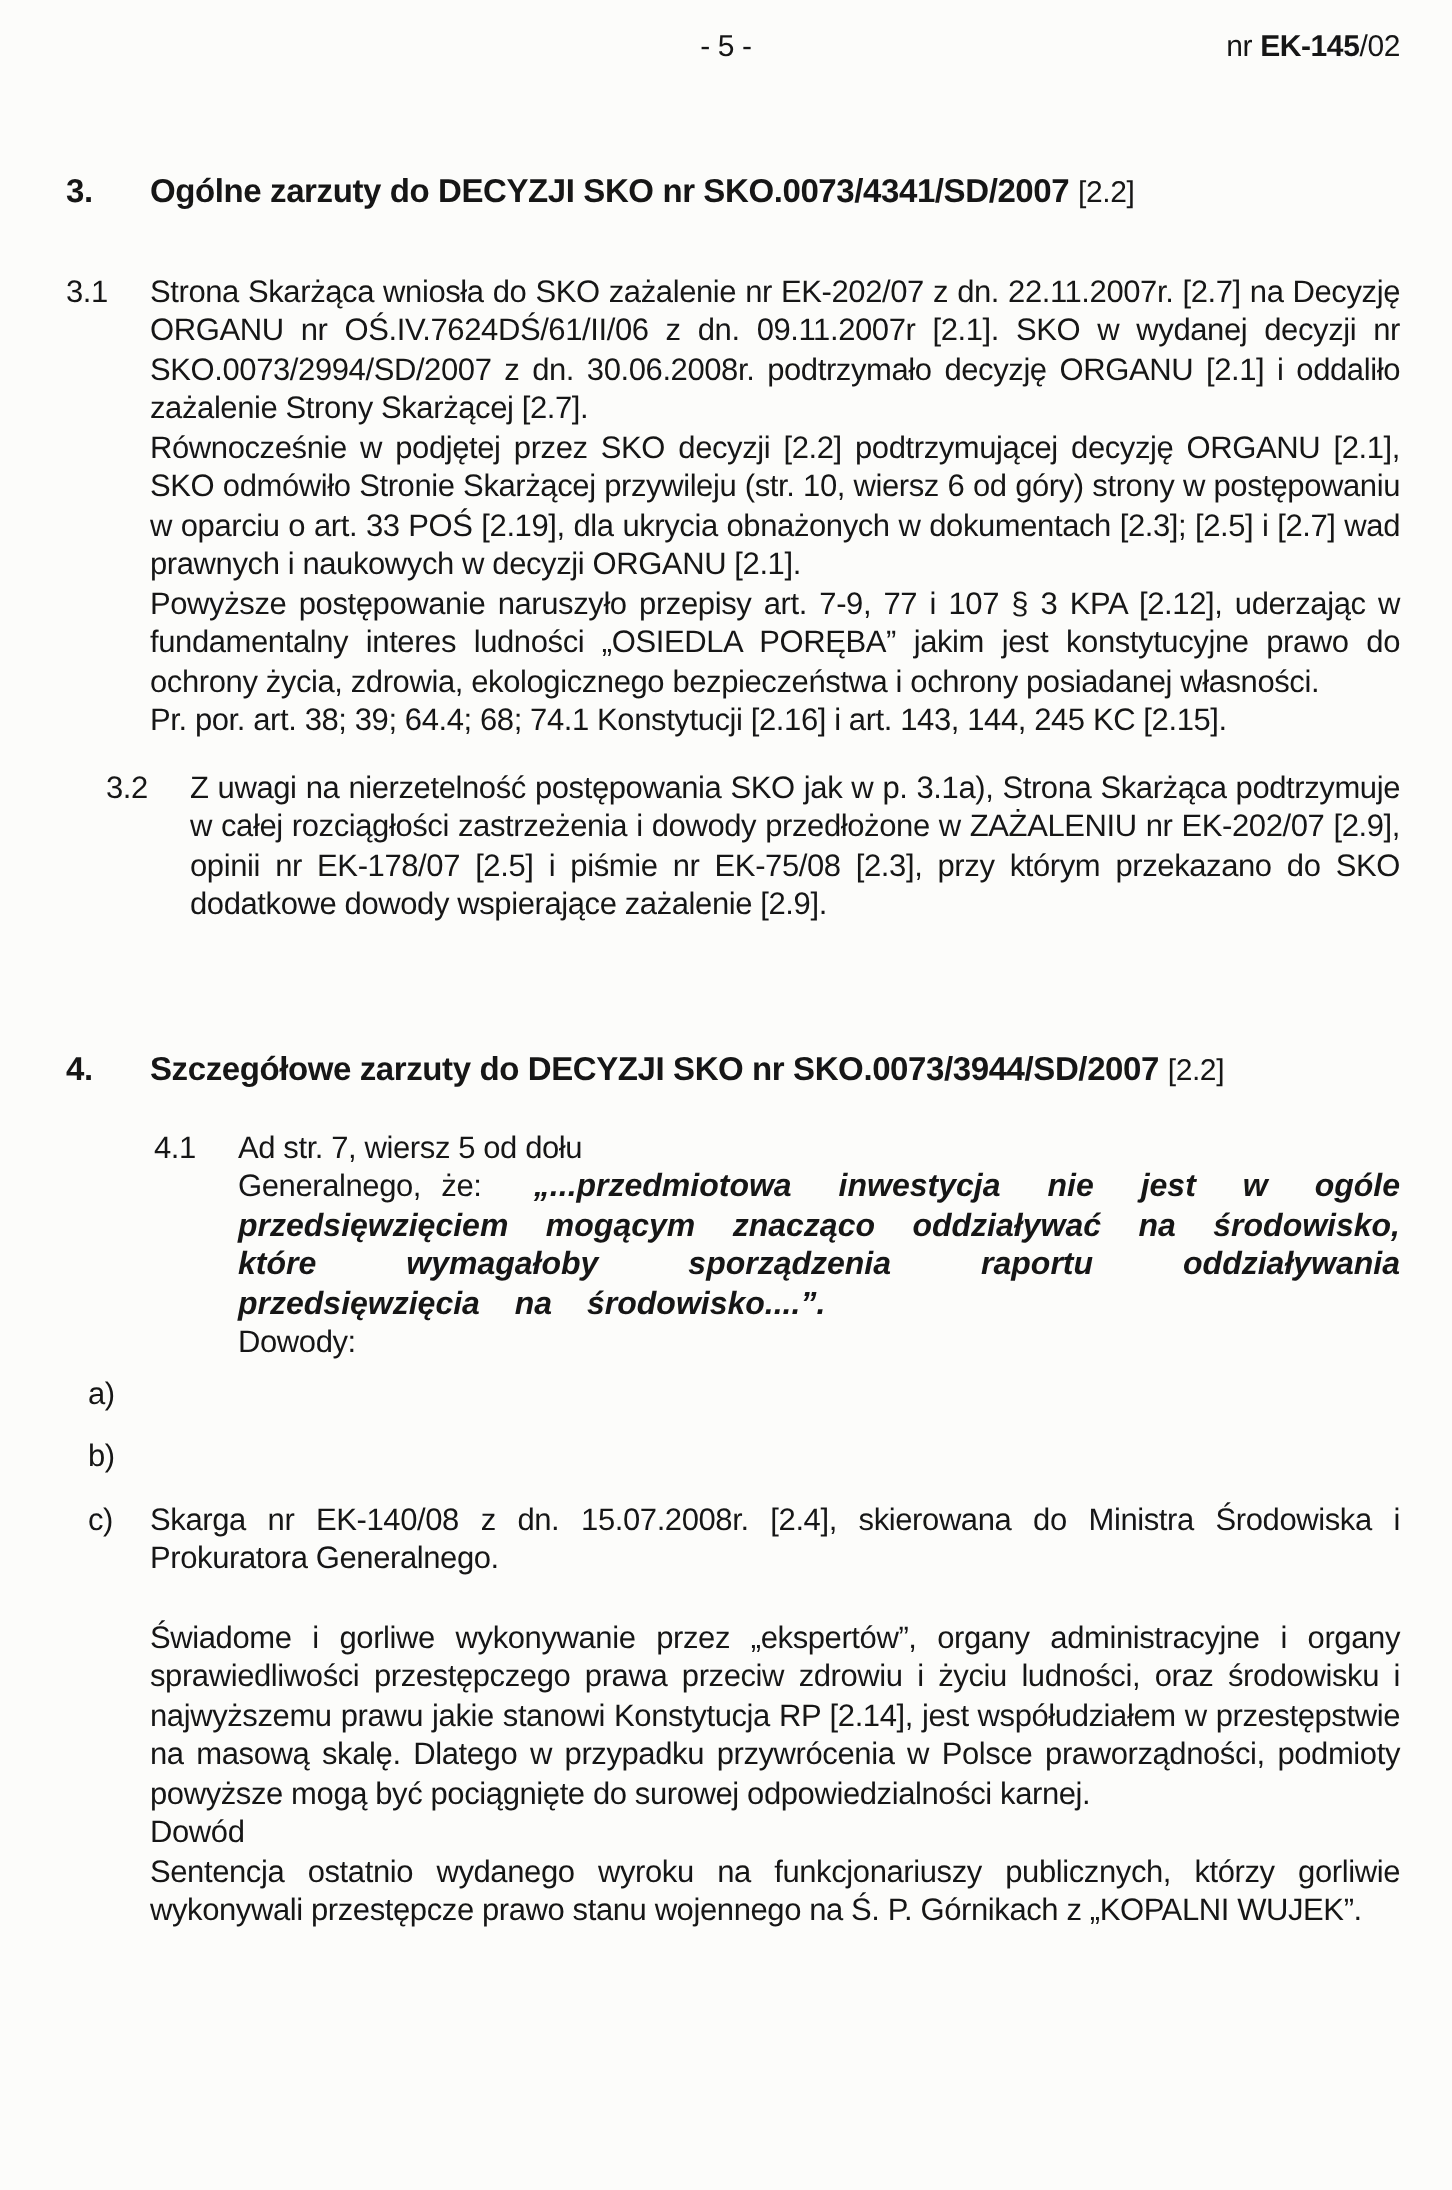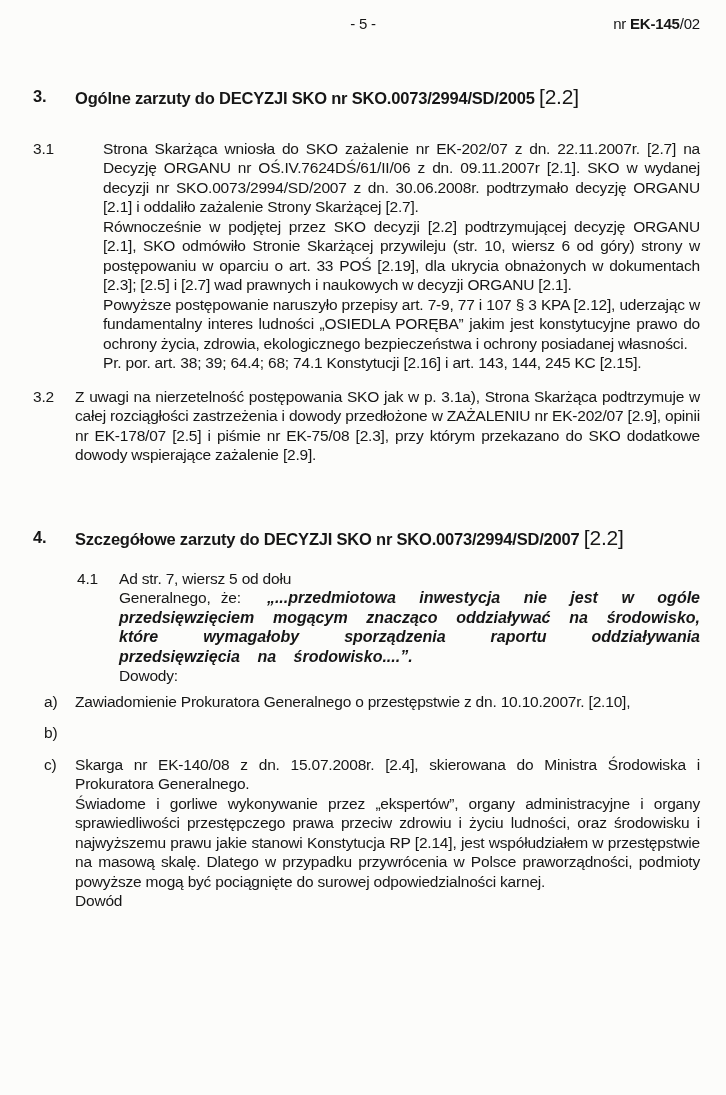--- a/index.html
+++ b/index.html
@@ -19,48 +19,48 @@
     margin-top:14px;font-size:15px;
   }
   .hdr .pgnum{grid-column:2;text-align:center;}
   .hdr .ref{text-align:right;padding-right:26px;}
   .hdr .ref b{font-weight:bold;}
   .row{display:grid;grid-template-columns:75px 1fr;align-items:start;}
   .gut{padding-left:33px;box-sizing:border-box;white-space:nowrap;}
   .txt{padding-right:26px;text-align:justify;}
   .txt p{margin:0;}
   .h{font-size:16.5px;font-weight:bold;line-height:21px;}
-  .h .ref-norm{font-weight:normal;font-size:21px;}
+  .h .ref-norm{font-weight:normal;font-size:15px;}
   .sec3h{margin-top:52px;}
-  .b31{margin-top:30px;gap:28px;}
-  .b32{margin-top:14px;}
+  .b31{margin-top:30px;}
+  .b32{margin-top:14px;padding-left:20px;}
   .sec4h{margin-top:62px;}
   .b41{margin-top:19px;padding-left:44px;}
   .quotepar{margin:0;}
   .quote{font-weight:bold;font-style:italic;font-size:16px;word-spacing:13px;letter-spacing:0;margin-left:16px;}
   .ulabel{}
   .evid{margin-top:12px;}
   .evid .gut{padding-left:44px;}
   .evid-first{margin-top:6px;}
-  .plain{}
+  .plain{margin-top:20px;}
   .tight{margin-top:0;}
 </style>
 </head>
 <body>
 
 <div class="page">
 
   <div class="hdr">
     <span class="pgnum">- 5 -</span>
     <span class="ref"><span>nr </span><b>EK-145</b><span>/02</span></span>
   </div>
 
   <div class="row sec3h">
     <div class="gut h">3.</div>
-    <div class="txt h"><span>Ogólne zarzuty do DECYZJI SKO nr SKO.0073/2994/SD/2005 </span><span class="ref-norm">[2.2]</span></div>
+    <div class="txt h"><span>Ogólne zarzuty do DECYZJI SKO nr SKO.0073/4341/SD/2007 </span><span class="ref-norm">[2.2]</span></div>
   </div>
 
   <div class="row b31">
     <div class="gut">3.1</div>
     <div class="txt">
       <p>Strona Skarżąca wniosła do SKO zażalenie nr EK-202/07 z dn. 22.11.2007r. [2.7] na Decyzję ORGANU nr OŚ.IV.7624DŚ/61/II/06 z dn. 09.11.2007r [2.1].  SKO w wydanej decyzji nr SKO.0073/2994/SD/2007 z dn. 30.06.2008r. podtrzymało decyzję ORGANU [2.1] i oddaliło zażalenie Strony Skarżącej [2.7].</p>
       <p>Równocześnie w podjętej przez SKO decyzji [2.2] podtrzymującej decyzję ORGANU [2.1], SKO odmówiło Stronie Skarżącej przywileju (str. 10, wiersz 6 od góry) strony w postępowaniu w oparciu o art. 33 POŚ [2.19], dla ukrycia obnażonych w dokumentach [2.3]; [2.5] i [2.7] wad prawnych i naukowych w decyzji ORGANU [2.1].</p>
       <p>Powyższe postępowanie naruszyło przepisy art. 7-9, 77 i 107 § 3 KPA [2.12], uderzając w fundamentalny interes ludności „OSIEDLA PORĘBA” jakim jest konstytucyjne prawo do ochrony życia, zdrowia, ekologicznego bezpieczeństwa i ochrony posiadanej własności.</p>
       <p>Pr. por. art. 38; 39; 64.4; 68; 74.1 Konstytucji [2.16] i art. 143, 144, 245 KC [2.15].</p>
     </div>
@@ -68,47 +68,47 @@
 
   <div class="row b32">
     <div class="gut">3.2</div>
     <div class="txt">
       <p>Z uwagi na nierzetelność postępowania SKO jak w p. 3.1a), Strona Skarżąca podtrzymuje w całej rozciągłości zastrzeżenia i dowody przedłożone w ZAŻALENIU nr EK-202/07 [2.9], opinii nr EK-178/07 [2.5] i piśmie nr EK-75/08 [2.3], przy którym przekazano do SKO dodatkowe dowody wspierające zażalenie [2.9].</p>
     </div>
   </div>
 
   <div class="row sec4h">
     <div class="gut h">4.</div>
-    <div class="txt h"><span>Szczegółowe zarzuty do DECYZJI SKO nr SKO.0073/2994/SD/2007 </span><span class="ref-norm">[2.2]</span></div>
+    <div class="txt h"><span>Szczegółowe zarzuty do DECYZJI SKO nr SKO.0073/3944/SD/2007 </span><span class="ref-norm">[2.2]</span></div>
   </div>
 
   <div class="row b41">
     <div class="gut">4.1</div>
     <div class="txt">
       <p>Ad str. 7, wiersz 5 od dołu</p>
       <p class="quotepar"><span>Generalnego, że:   </span><span class="quote">„...przedmiotowa inwestycja nie jest w ogóle przedsięwzięciem mogącym znacząco oddziaływać na środowisko, które wymagałoby sporządzenia raportu oddziaływania przedsięwzięcia na środowisko....”.</span></p>
       <p class="ulabel">Dowody:</p>
     </div>
   </div>
 
   <div class="row evid evid-first">
     <div class="gut">a)</div>
-    <div class="txt">Zawiadomienie Prokuratora Generalnego o przestępstwie z dn. 10.10.2007r. [2.10],</div>
   </div>
 
   <div class="row evid">
     <div class="gut">b)</div>
   </div>
 
   <div class="row evid">
     <div class="gut">c)</div>
     <div class="txt">Skarga nr EK-140/08 z dn. 15.07.2008r. [2.4], skierowana do Ministra Środowiska i Prokuratora Generalnego.</div>
   </div>
 
   <div class="row plain">
     <div class="gut"></div>
     <div class="txt">
       <p>Świadome i gorliwe wykonywanie przez „ekspertów”, organy administracyjne i organy sprawiedliwości przestępczego prawa przeciw zdrowiu i życiu ludności, oraz środowisku i najwyższemu prawu jakie stanowi Konstytucja RP [2.14], jest współudziałem w przestępstwie na masową skalę.  Dlatego w przypadku przywrócenia w Polsce praworządności, podmioty powyższe mogą być pociągnięte do surowej odpowiedzialności karnej.</p>
       <p class="ulabel tight">Dowód</p>
+      <p class="tight">Sentencja ostatnio wydanego wyroku na funkcjonariuszy publicznych, którzy gorliwie wykonywali przestępcze prawo stanu wojennego na Ś. P. Górnikach z „KOPALNI WUJEK”.</p>
     </div>
   </div>
 
 </div>
 
 </body></html>

